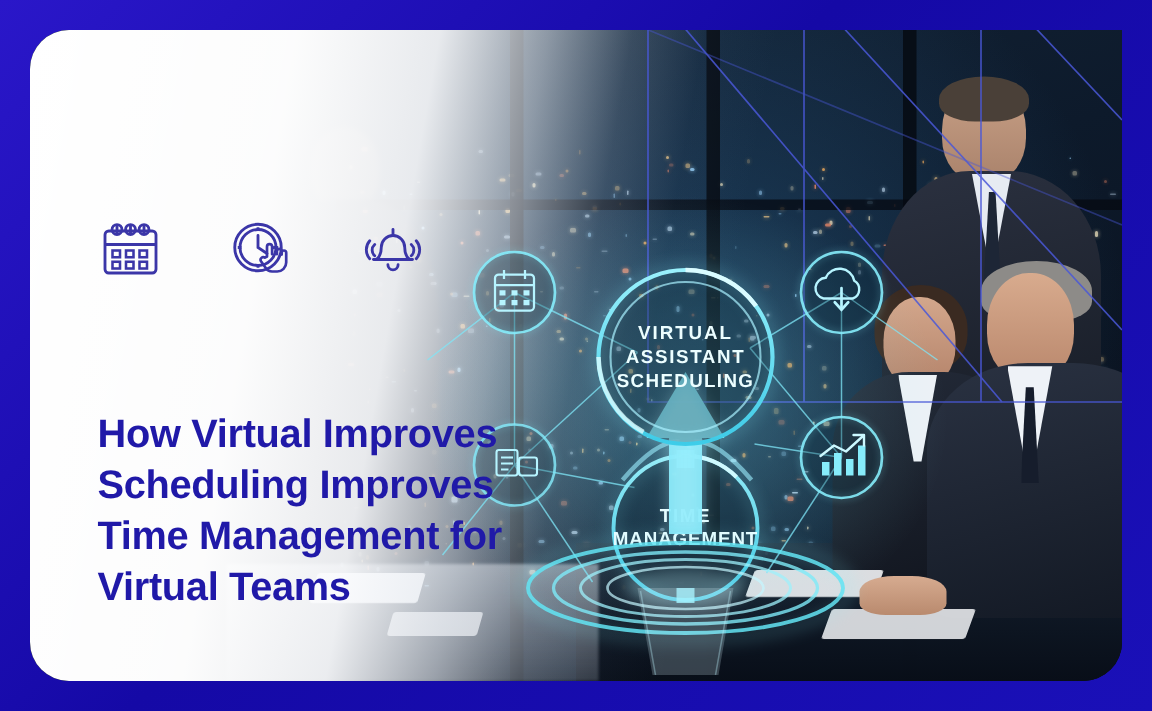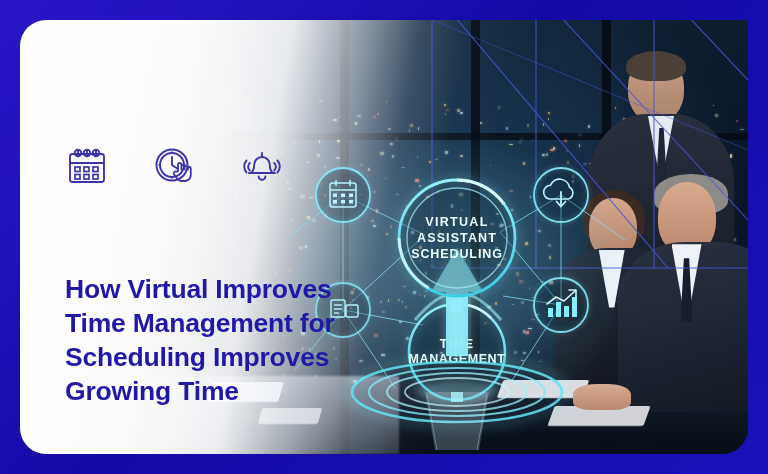--- a/index.html
+++ b/index.html
@@ -778,19 +778,19 @@
           <path d="M7.5 15.5 a9 9 0 0 0 0 12"></path>
           <path d="M10.8 18 a5 5 0 0 0 0 7.5"></path>
           <path d="M38.5 15.5 a9 9 0 0 1 0 12"></path>
           <path d="M35.2 18 a5 5 0 0 1 0 7.5"></path>
         </g>
       </svg>
     </div>
 
     <h1 class="headline" id="headline">
         <span class="ln">How Virtual Improves</span>
+        <span class="ln">Scheduling Improves</span>
         <span class="ln">Time Management for</span>
-        <span class="ln">Scheduling Improves</span>
-        <span class="ln">Growing Time</span>
+        <span class="ln">Virtual Teams</span>
       </h1>
 
   </div>
 </div>
 
 </body></html>

